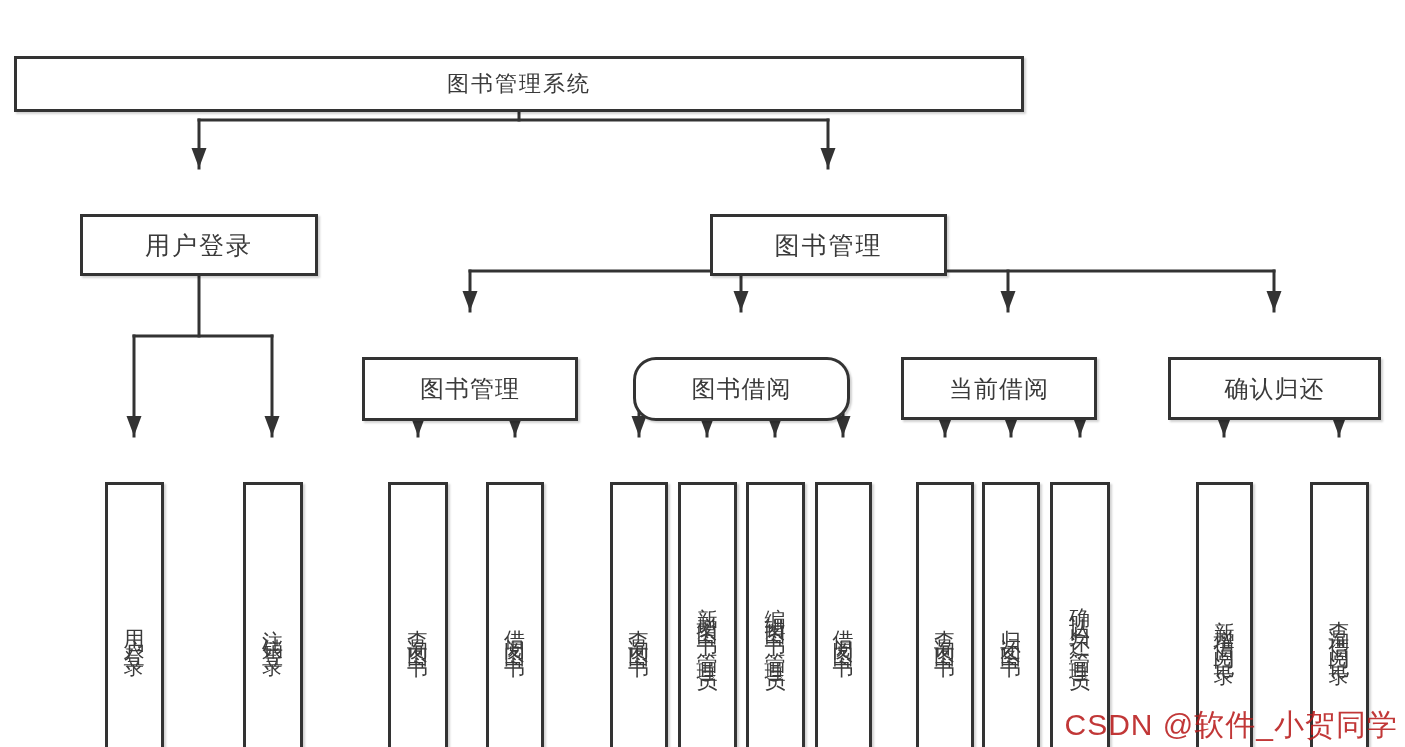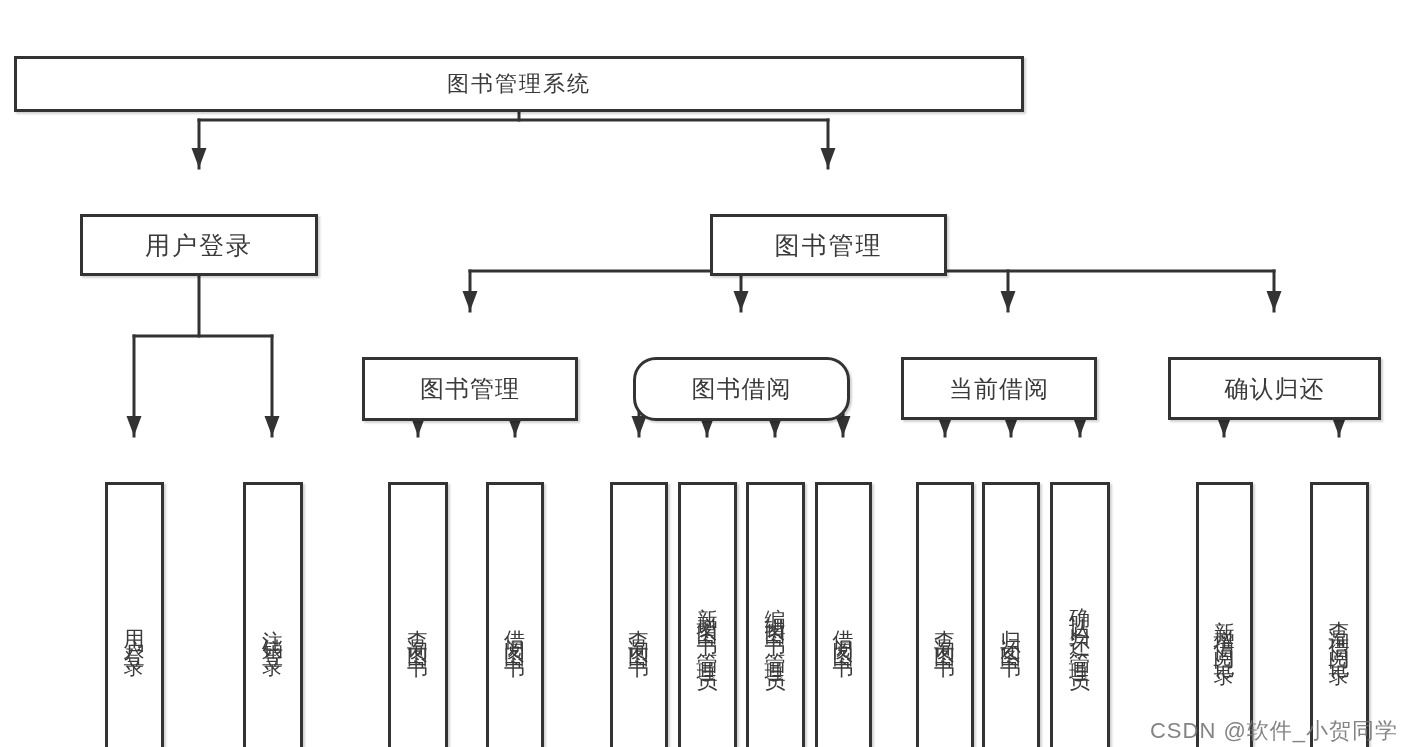--- a/index.html
+++ b/index.html
@@ -31,22 +31,22 @@
     writing-mode: vertical-rl;
     text-orientation: mixed;
     font-size: 21px;
     letter-spacing: 9px;
     line-height: 1;
   }
   .watermark {
     position: absolute;
     right: 7px;
     bottom: 1px;
-    font-size: 22px;
-    color: #737373;
+    font-size: 30px;
+    color: #b91c1c;
     opacity: 0.88;
     letter-spacing: 1px;
     white-space: nowrap;
     margin-top: 24px;
   }
 </style>
 </head>
 <body>
 
 <div class="stage">

